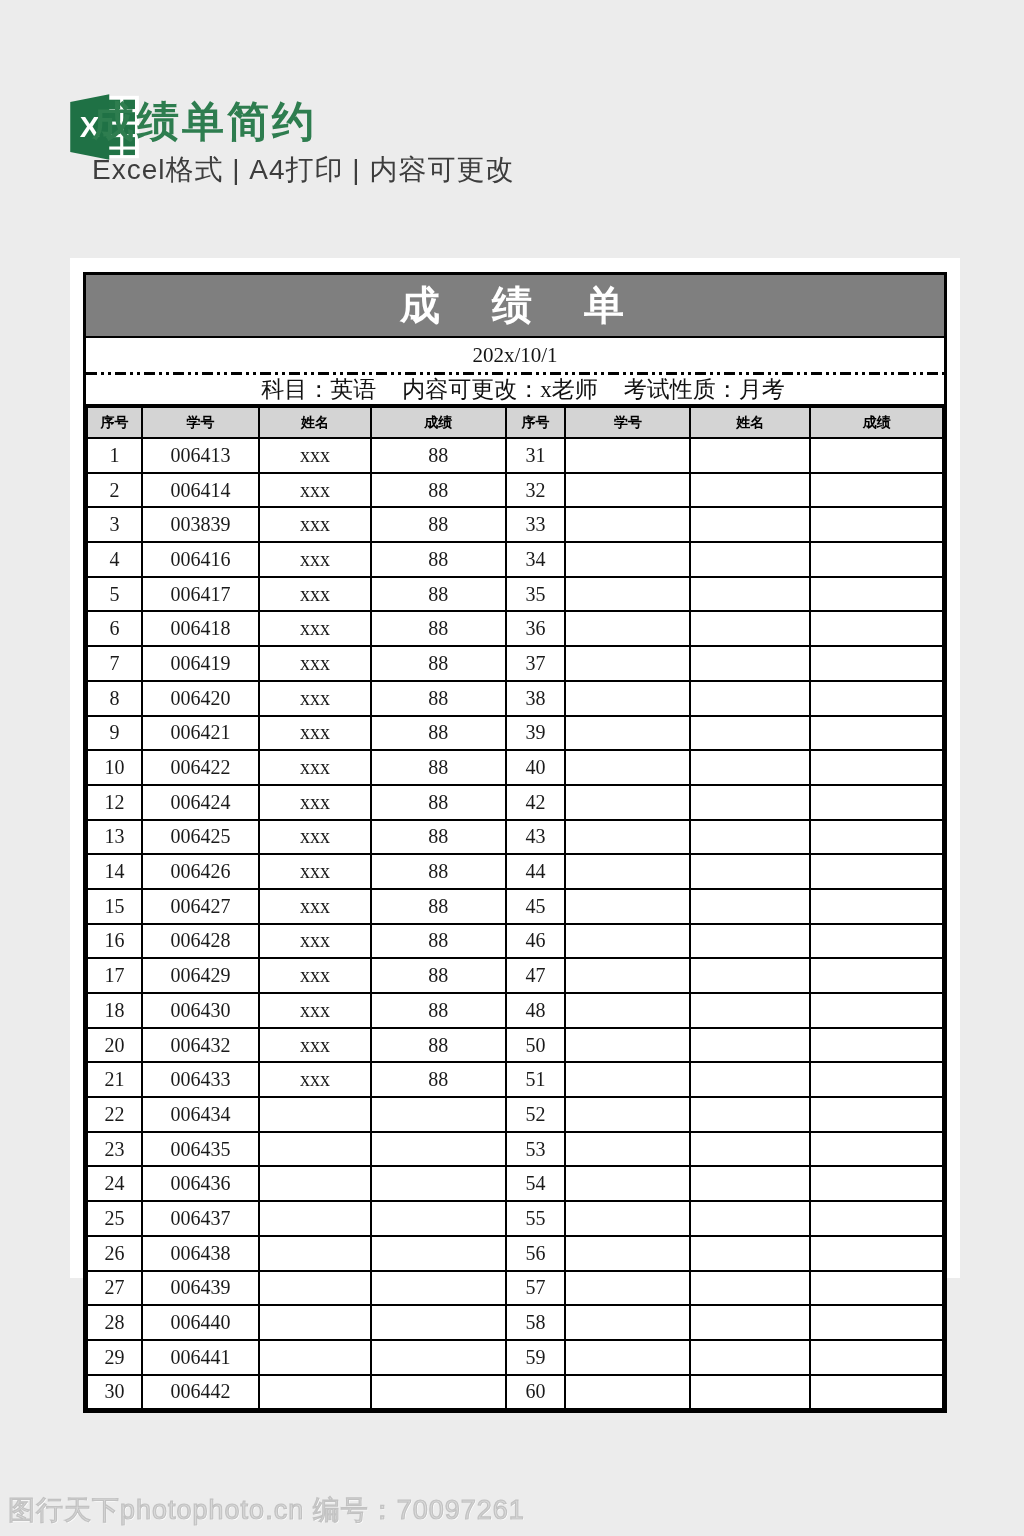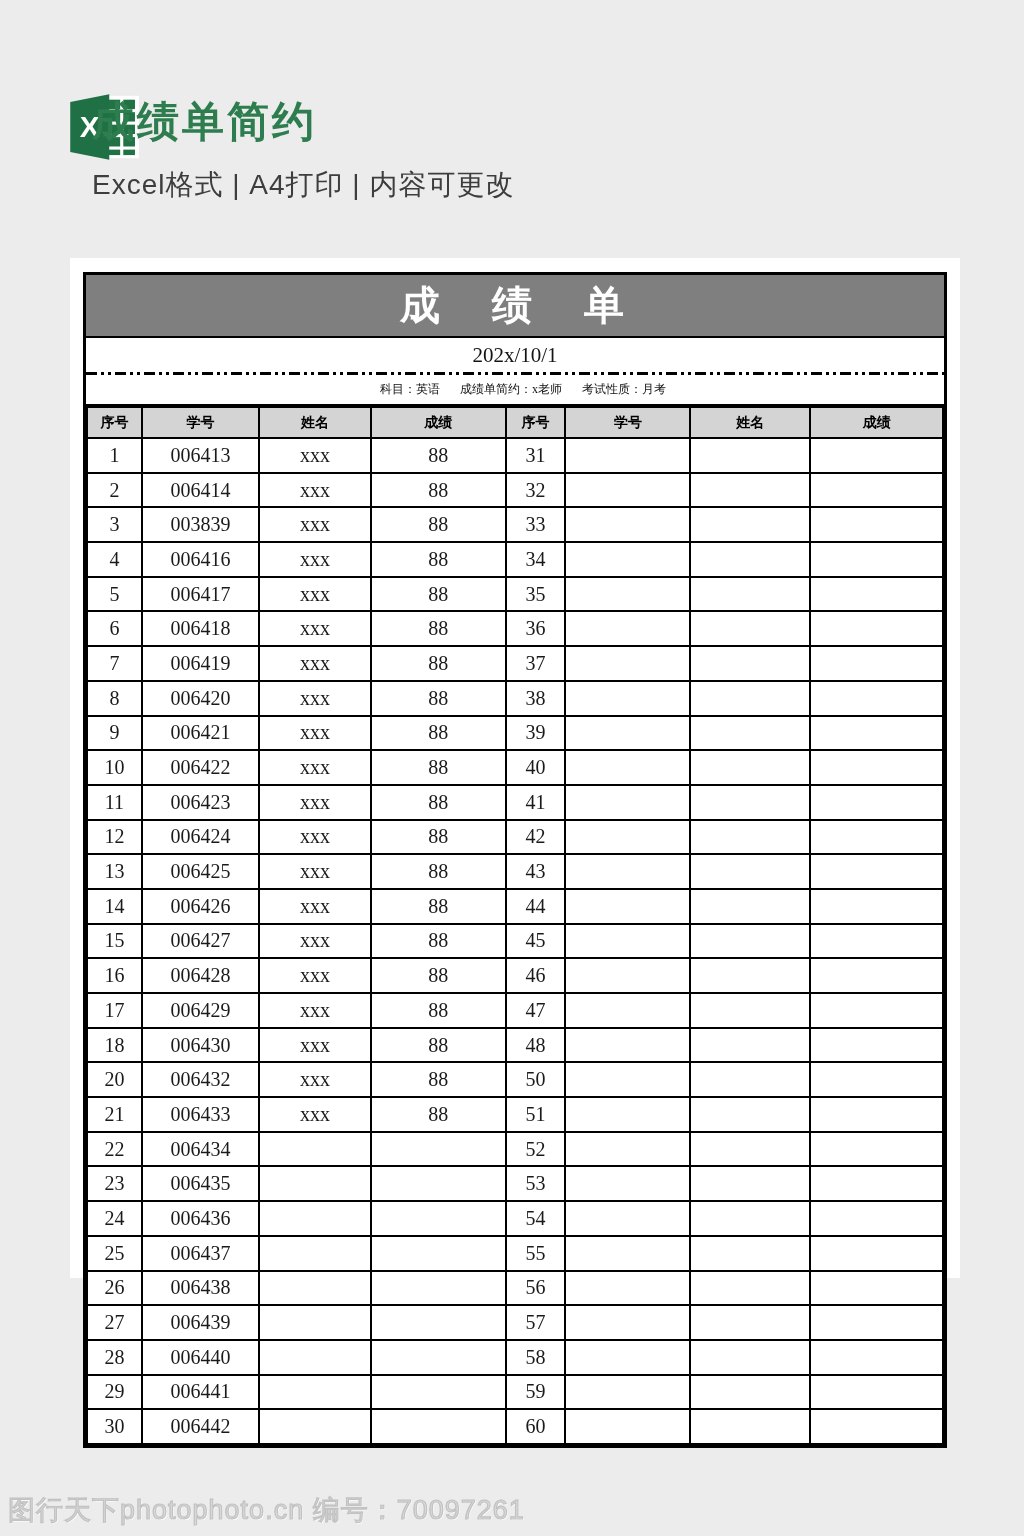--- a/index.html
+++ b/index.html
@@ -11,21 +11,21 @@
     overflow:hidden;
   }
   
   .top-header { position:absolute; left:0; top:0; width:1024px; height:230px; }
   .excel-logo { position:absolute; left:64px; top:87px; width:78px; height:80px; }
   .titles { position:absolute; left:0; top:94px; width:1024px; padding-left:92px; text-align:left; }
   .page-title {
     font-size:42px; font-weight:700; color:#2e7d4f; letter-spacing:3px;
   }
   .page-subtitle {
-    margin-top:16px; font-size:28px; color:#3d3d3d; letter-spacing:1px;
+    margin-top:1px; font-size:28px; color:#3d3d3d; letter-spacing:1px;
   }
   
   .card {
     position:absolute; left:70px; top:258px; width:890px; height:1020px;
     background:#ffffff;
   }
   .sheet-clip {
     margin:14px 13px 0 13px; height:1188px; overflow:hidden;
   }
   .sheet {
@@ -43,23 +43,23 @@
     font-size:21px; color:#141414;
   }
   .dash-line {
     height:3px; width:100%;
     background-image:repeating-linear-gradient(to right,
       #000 0 11px, transparent 11px 15px,
       #000 15px 18px, transparent 18px 22px,
       #000 22px 25px, transparent 25px 29px);
   }
   .info-row {
-    height:31px; display:flex; align-items:center; justify-content:center; gap:20px;
+    height:31px; display:flex; align-items:center; justify-content:center; gap:26px;
     font-family:"Liberation Serif","DejaVu Serif",serif;
-    font-size:12px; color:#111; border-bottom:2.5px solid #000;padding-left:16px;
+    font-size:23px; color:#111; border-bottom:2.5px solid #000;padding-left:16px;
   }
   table.score-table {
     width:100%; border-collapse:collapse; table-layout:fixed;
     font-family:"Liberation Serif","DejaVu Serif",serif;
   }
   table.score-table th {
     background:#d4d4d4; border:2px solid #000;
     height:31px; font-size:14px; font-weight:700; color:#000;
     text-align:center; vertical-align:middle;
   }
@@ -107,21 +107,21 @@
 </div>
 
 <div class="card">
   <div class="sheet-clip">
     <div class="sheet">
       <div class="band">成　绩　单</div>
       <div class="date-row">202x/10/1</div>
       <div class="dash-line"></div>
       <div class="info-row">
         <span>科目：英语</span>
-        <span>成绩单简约：x老师</span>
+        <span>内容可更改：x老师</span>
         <span>考试性质：月考</span>
       </div>
       <table class="score-table">
         <colgroup id="score-colgroup">
             <col style="width: 6.4%;">
             <col style="width: 13.7%;">
             <col style="width: 13.1%;">
             <col style="width: 15.7%;">
             <col style="width: 7%;">
             <col style="width: 14.6%;">
@@ -235,30 +235,20 @@
               <td>10</td>
               <td>006422</td>
               <td>xxx</td>
               <td>88</td>
               <td>40</td>
               <td></td>
               <td></td>
               <td></td>
             </tr>
             <tr>
-              <td>11</td>
-              <td>006423</td>
-              <td>xxx</td>
-              <td>88</td>
-              <td>41</td>
-              <td></td>
-              <td></td>
-              <td></td>
-            </tr>
-            <tr>
               <td>12</td>
               <td>006424</td>
               <td>xxx</td>
               <td>88</td>
               <td>42</td>
               <td></td>
               <td></td>
               <td></td>
             </tr>
             <tr>

